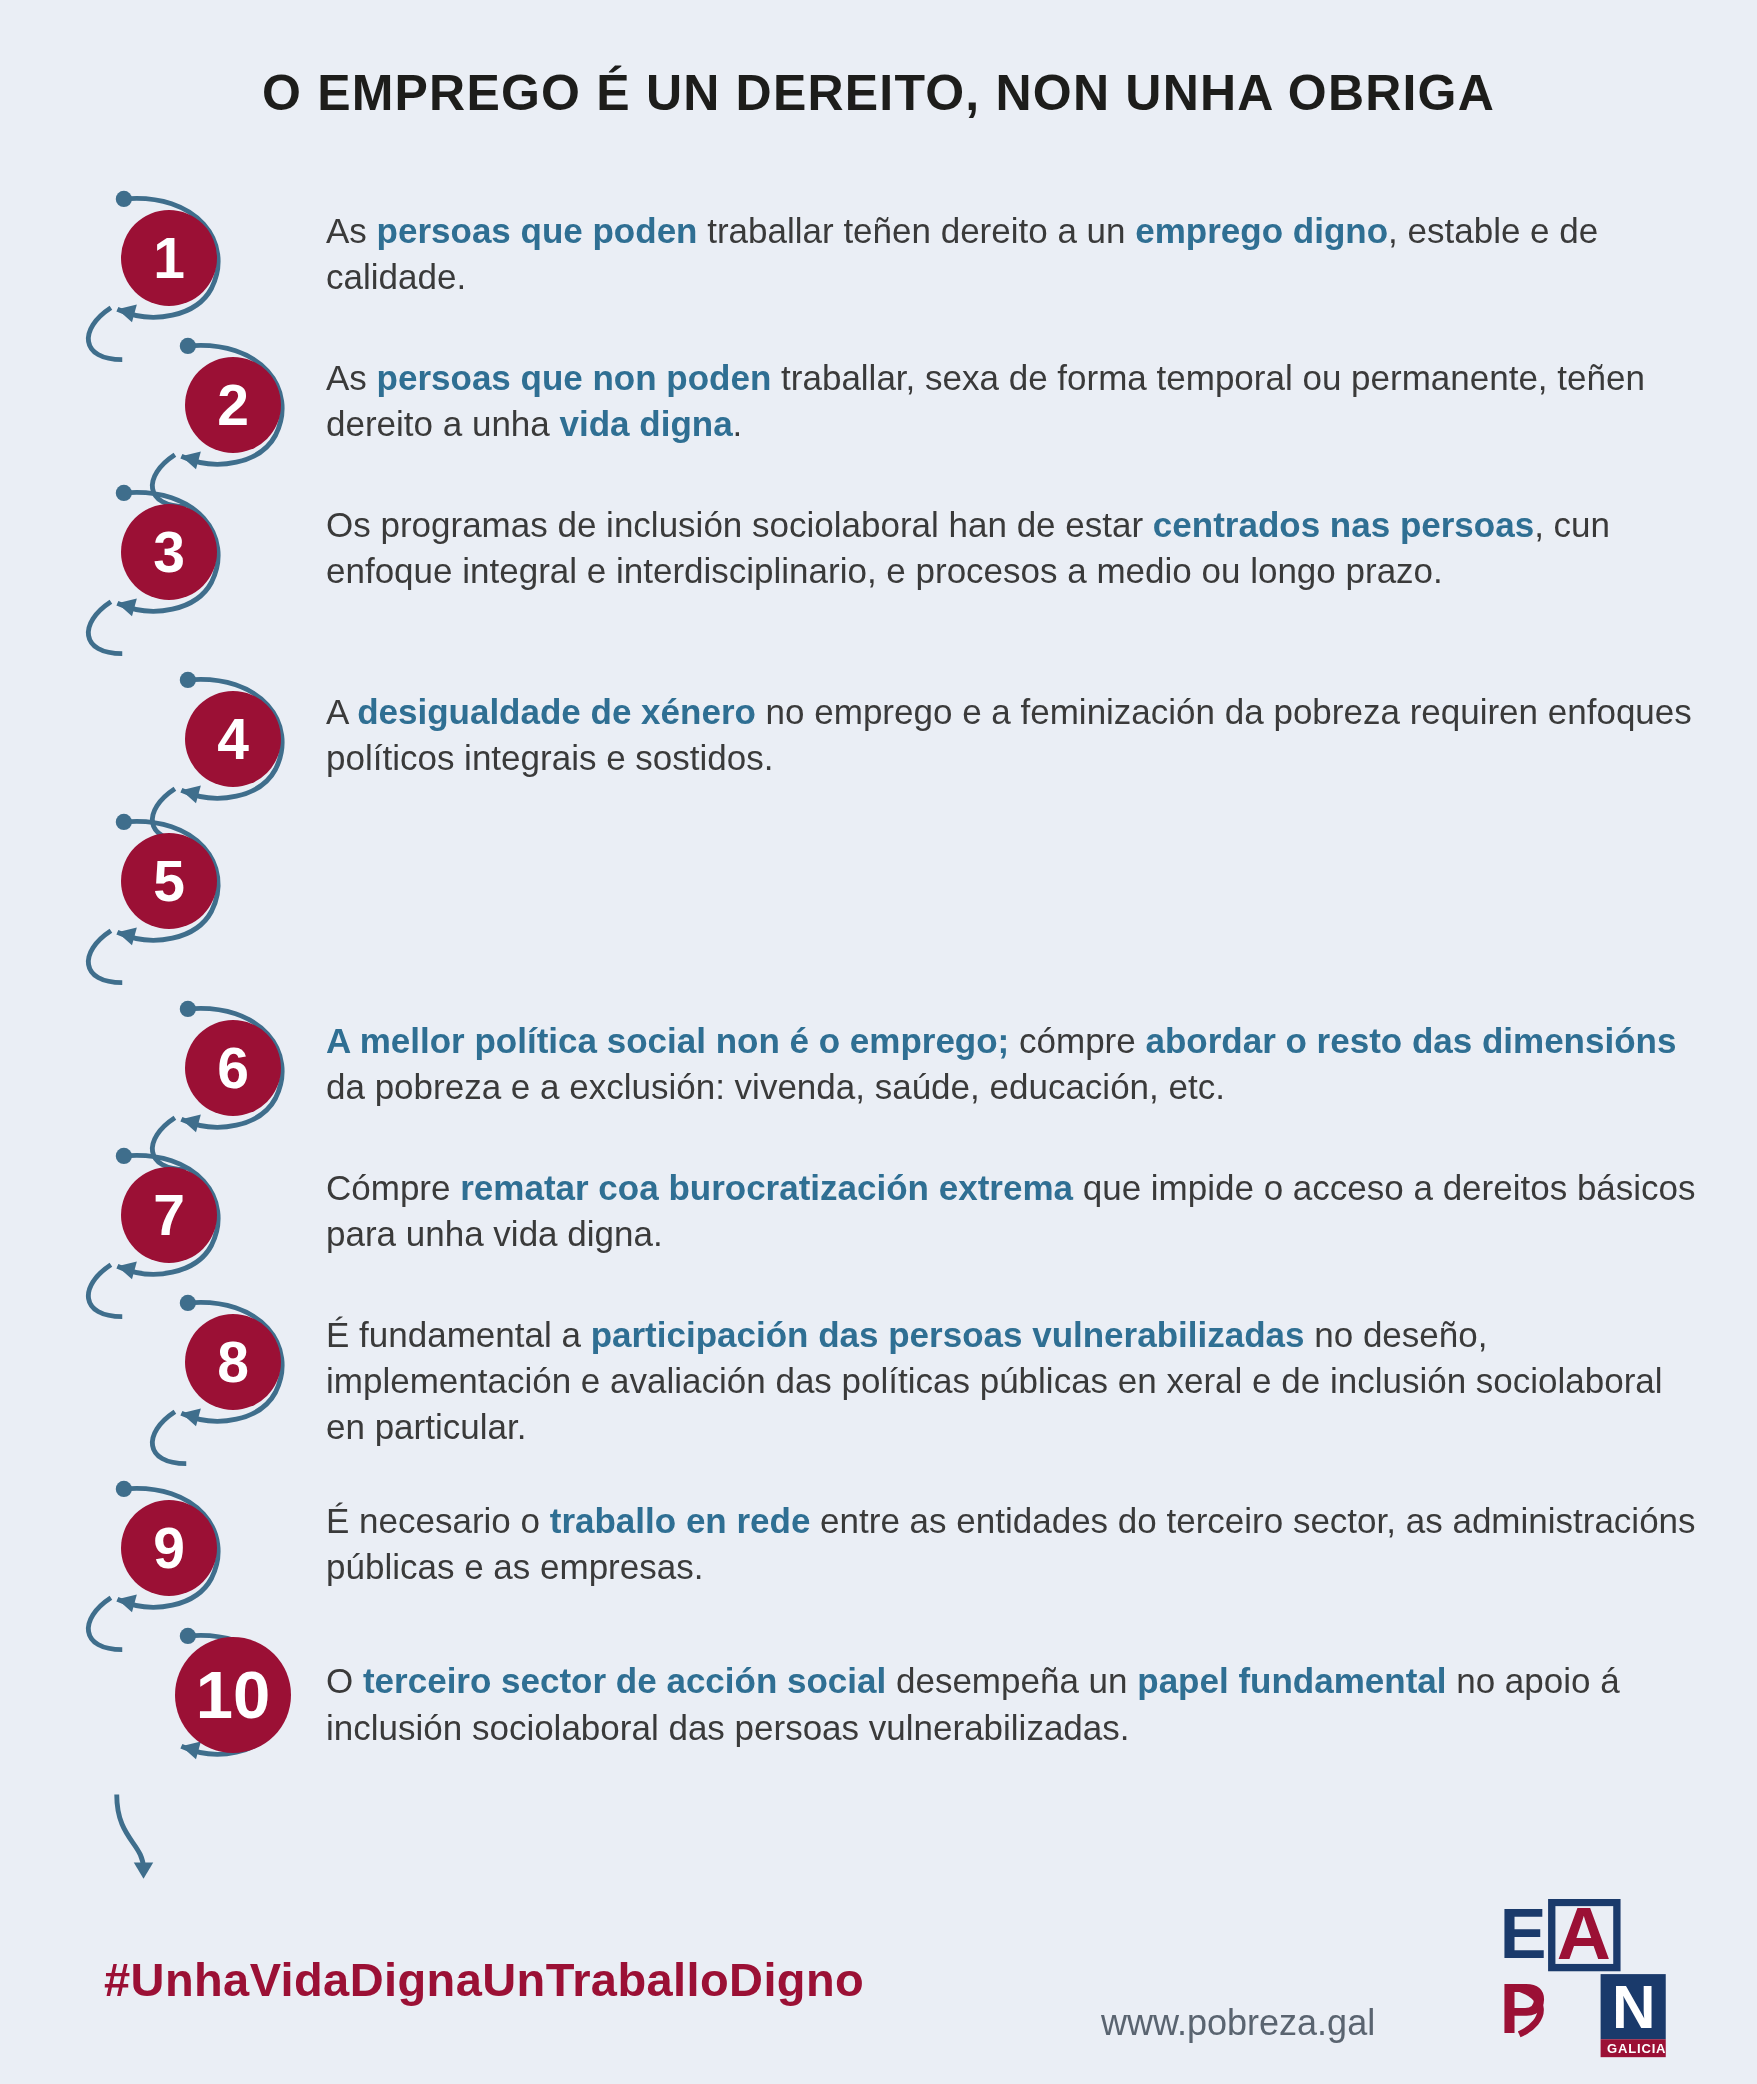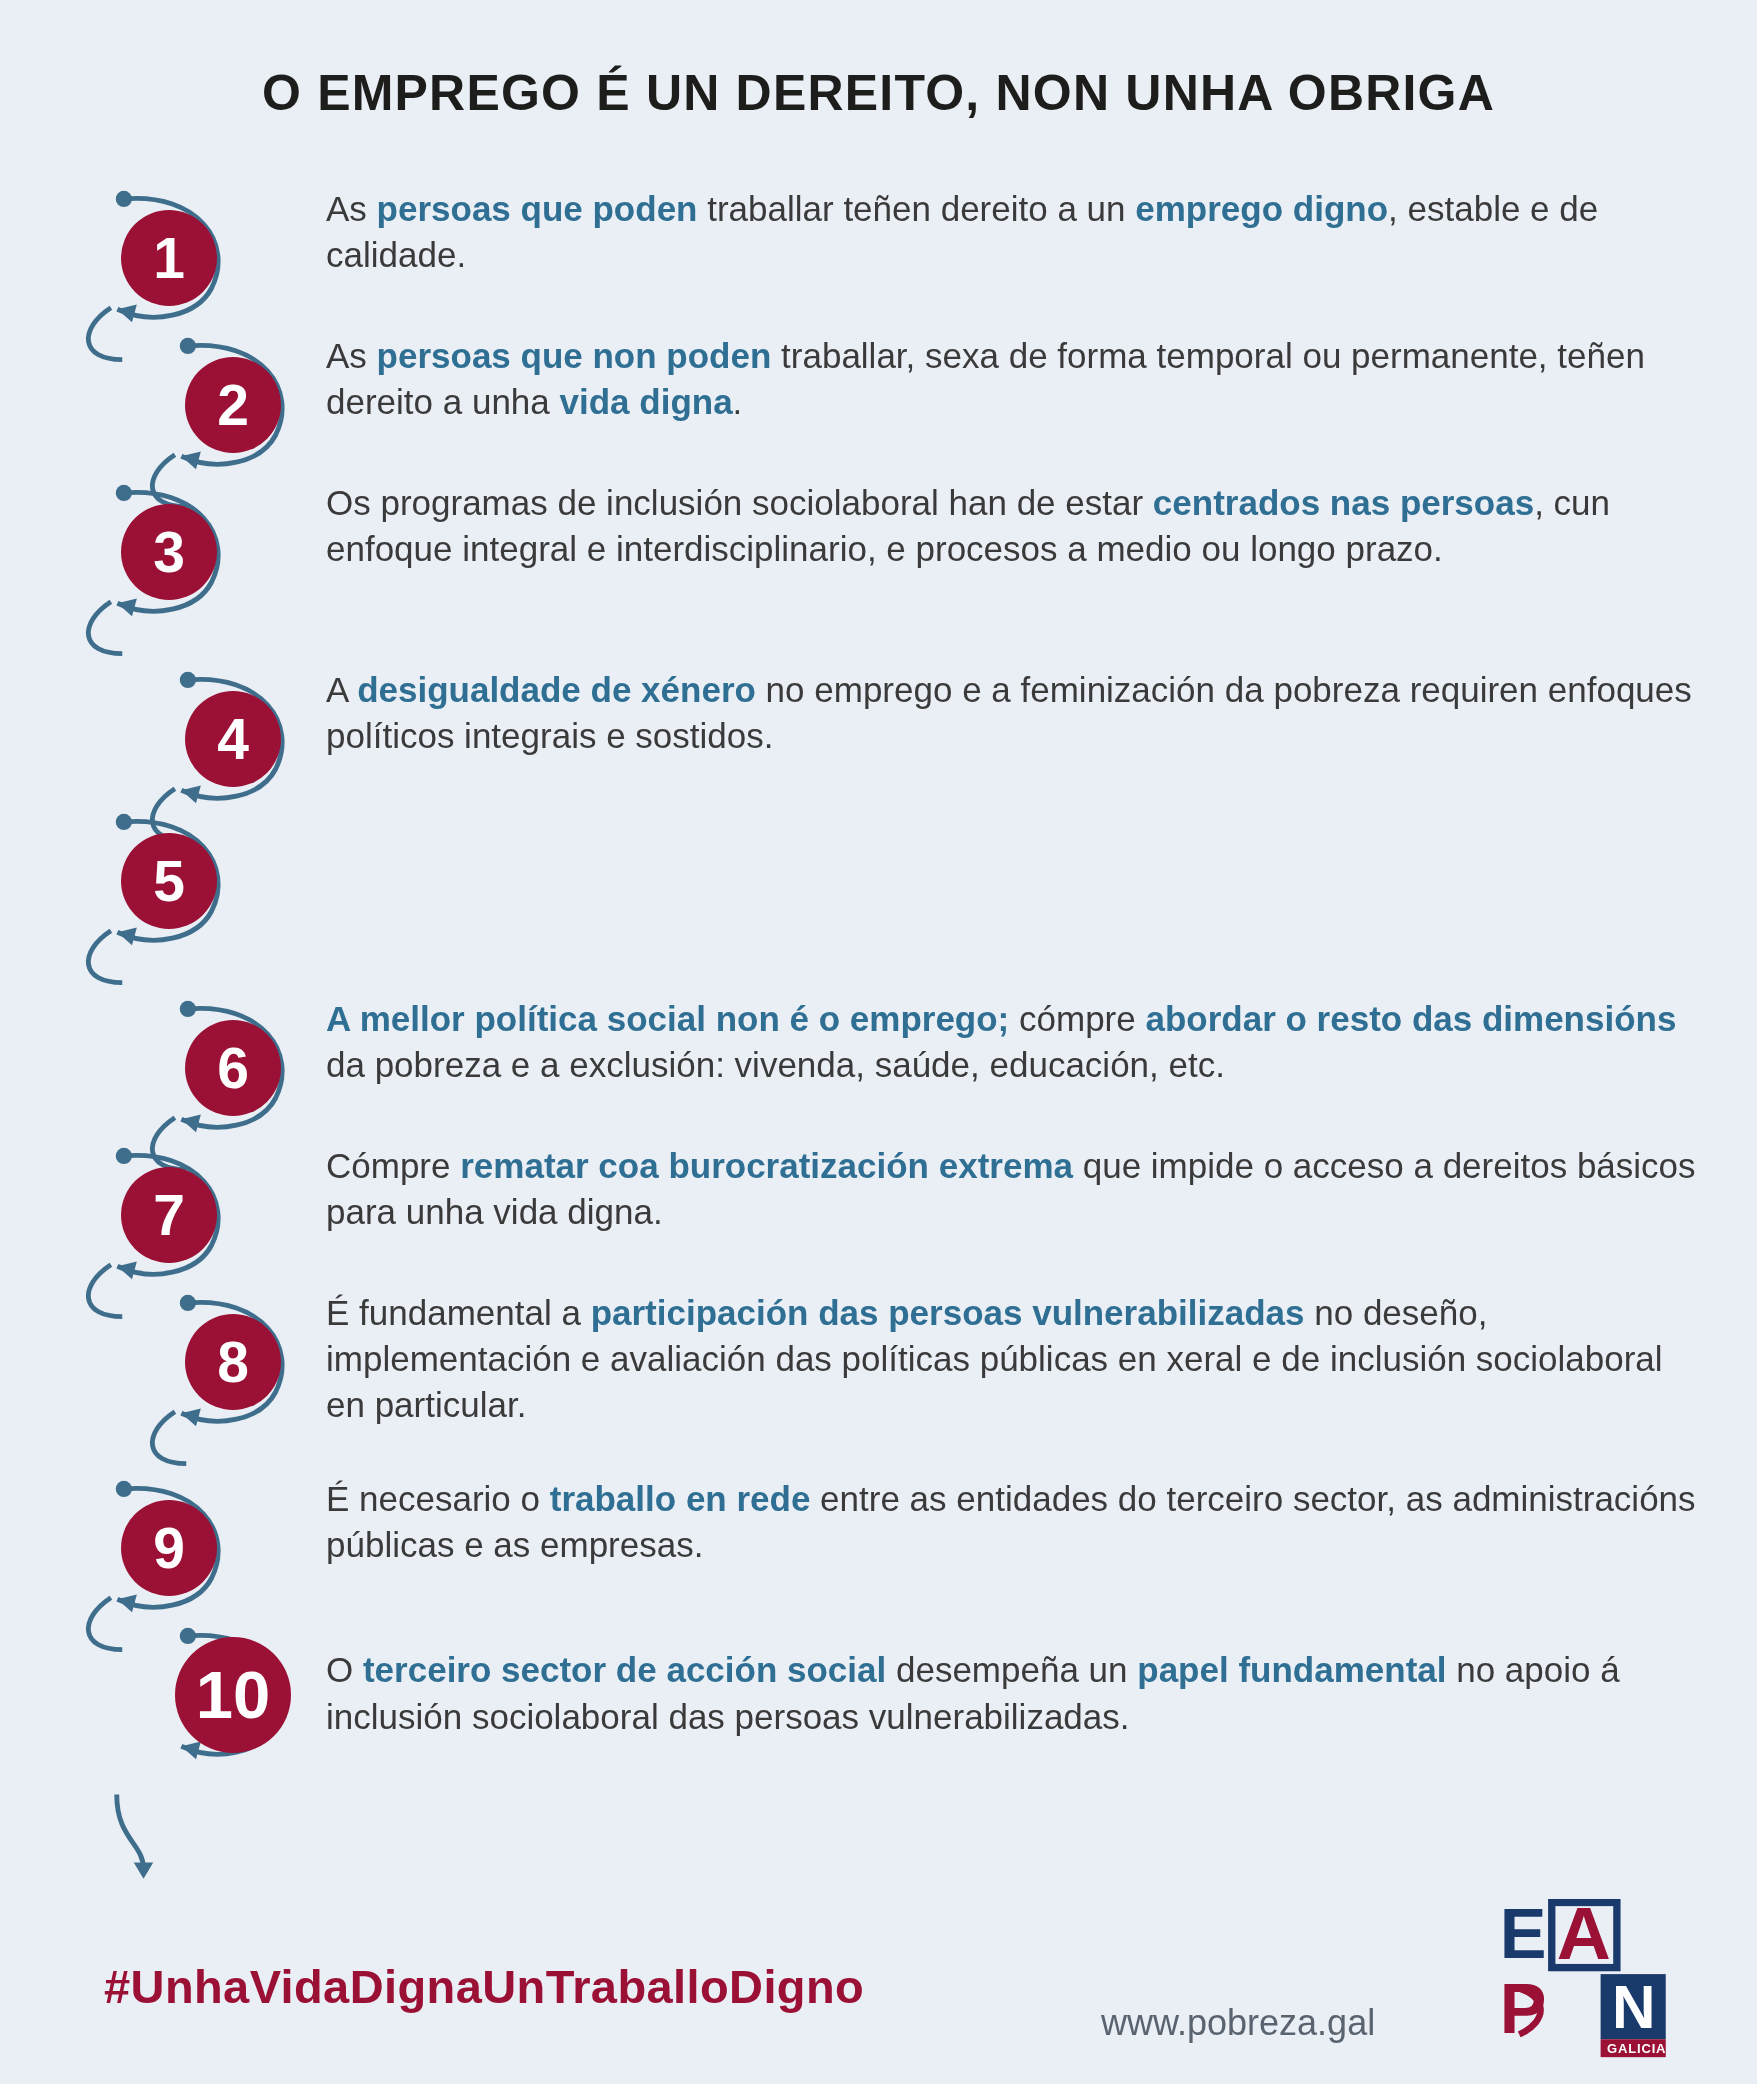--- a/index.html
+++ b/index.html
@@ -92,20 +92,21 @@
     height: 142px;
     z-index: 2;
     overflow: visible;
   }
   .text-col {
     flex: 1 1 auto;
     padding-right: 49px;
     font-size: 35px;
     line-height: 1.32;
     color: #3a3a3a;
+    margin-top: 22px;
   }
   .text-col b {
     color: #2f6f93;
     font-weight: bold;
   }
 
   
   .r1 { height: 147px; }
   .r2 { height: 147px; }
   .r3 { height: 187px; }
@@ -124,21 +125,21 @@
   .footer {
     position: absolute;
     left: 0;
     bottom: 39px;
     width: 1757px;
     height: 138px;
   }
   .hashtag {
     position: absolute;
     left: 104px;
-    top: 52px;
+    top: 45px;
     font-size: 47px;
     font-weight: bold;
     color: #9b1035;
     letter-spacing: 0.4px;
   }
   .weburl {
     position: absolute;
     left: 1101px;
     top: 59px;
     font-size: 36px;

